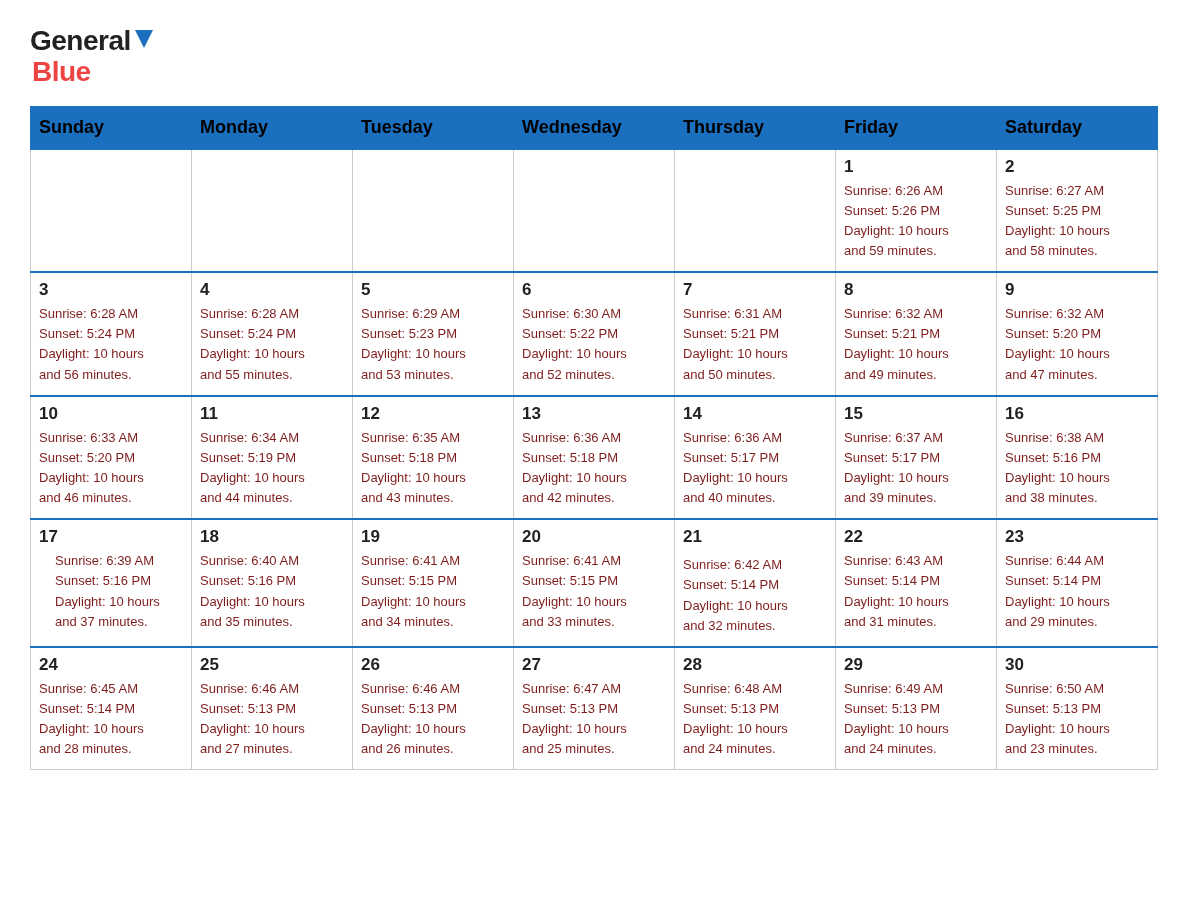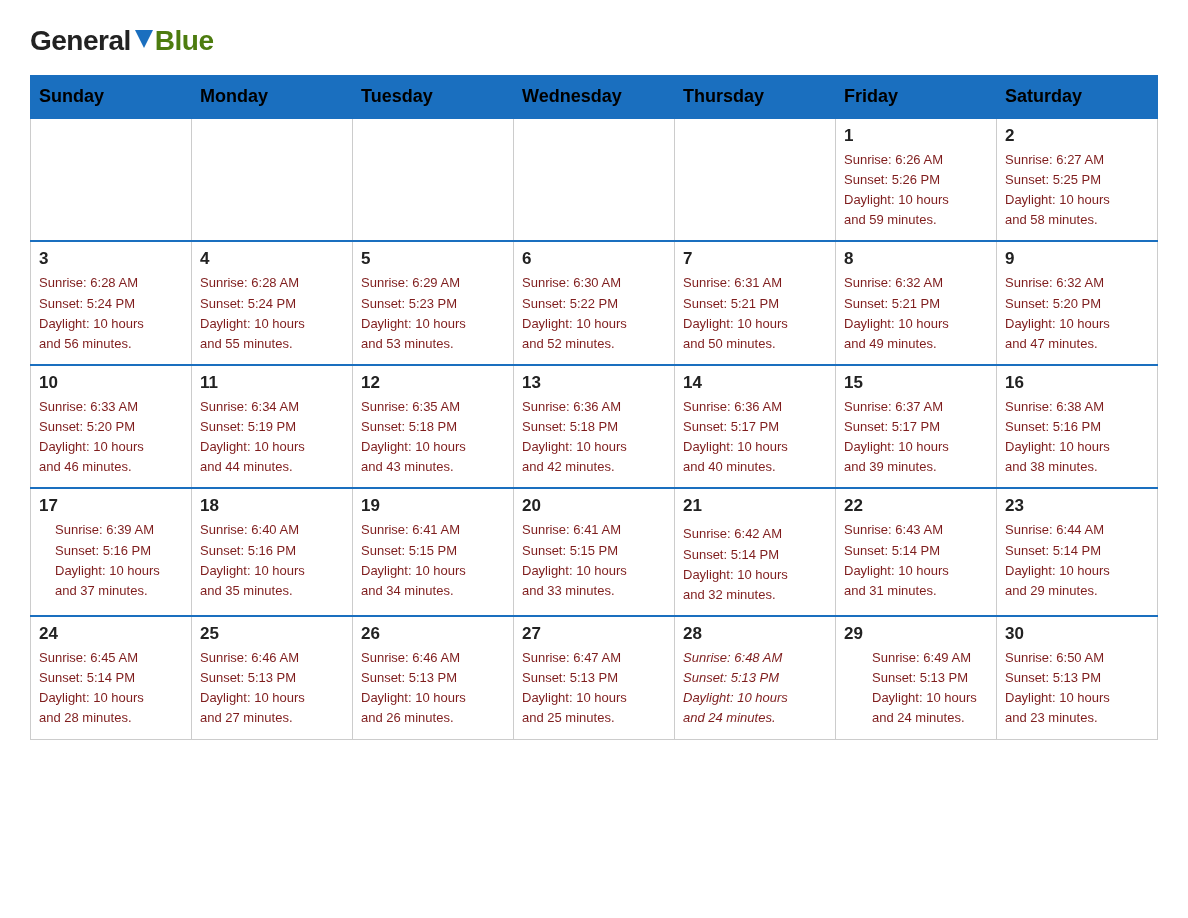--- a/index.html
+++ b/index.html
@@ -12,35 +12,35 @@
       padding: 20px 30px 30px 30px;
     }
     .header {
       display: flex;
       justify-content: space-between;
       align-items: flex-start;
       margin-bottom: 18px;
     }
     .logo {
       display: flex;
-      flex-direction: row;
+      flex-direction: column;
       align-items: flex-start;
       padding-top: 6px;
     }
     .logo-text-general {
       font-size: 28px;
       font-weight: bold;
       color: #222;
       letter-spacing: -0.5px;
       line-height: 1.1;
     }
     .logo-text-blue {
       font-size: 28px;
       font-weight: bold;
-      color: #4d7c0f;
+      color: #ef4444;
       letter-spacing: -0.5px;
       line-height: 1.1;
     }
     .title-area {
       text-align: right;
     }
     .calendar-title {
       font-size: 52px;
       font-weight: bold;
       color: #222;
@@ -335,28 +335,28 @@
         </td>
         <td>
           <span class="day-number">27</span>
           <div class="day-info" style="white-space: pre-line;">Sunrise: 6:47 AM
 Sunset: 5:13 PM
 Daylight: 10 hours
 and 25 minutes.</div>
         </td>
         <td>
           <span class="day-number">28</span>
-          <div class="day-info" style="white-space: pre-line; font-style: italic;">Sunrise: 6:48 AM
+          <div class="day-info" style="white-space: pre-line;">Sunrise: 6:48 AM
 Sunset: 5:13 PM
 Daylight: 10 hours
 and 24 minutes.</div>
         </td>
         <td>
           <span class="day-number">29</span>
-          <div class="day-info" style="white-space: pre-line; margin-left: 28px;">Sunrise: 6:49 AM
+          <div class="day-info" style="white-space: pre-line;">Sunrise: 6:49 AM
 Sunset: 5:13 PM
 Daylight: 10 hours
 and 24 minutes.</div>
         </td>
         <td>
           <span class="day-number">30</span>
           <div class="day-info" style="white-space: pre-line;">Sunrise: 6:50 AM
 Sunset: 5:13 PM
 Daylight: 10 hours
 and 23 minutes.</div>

